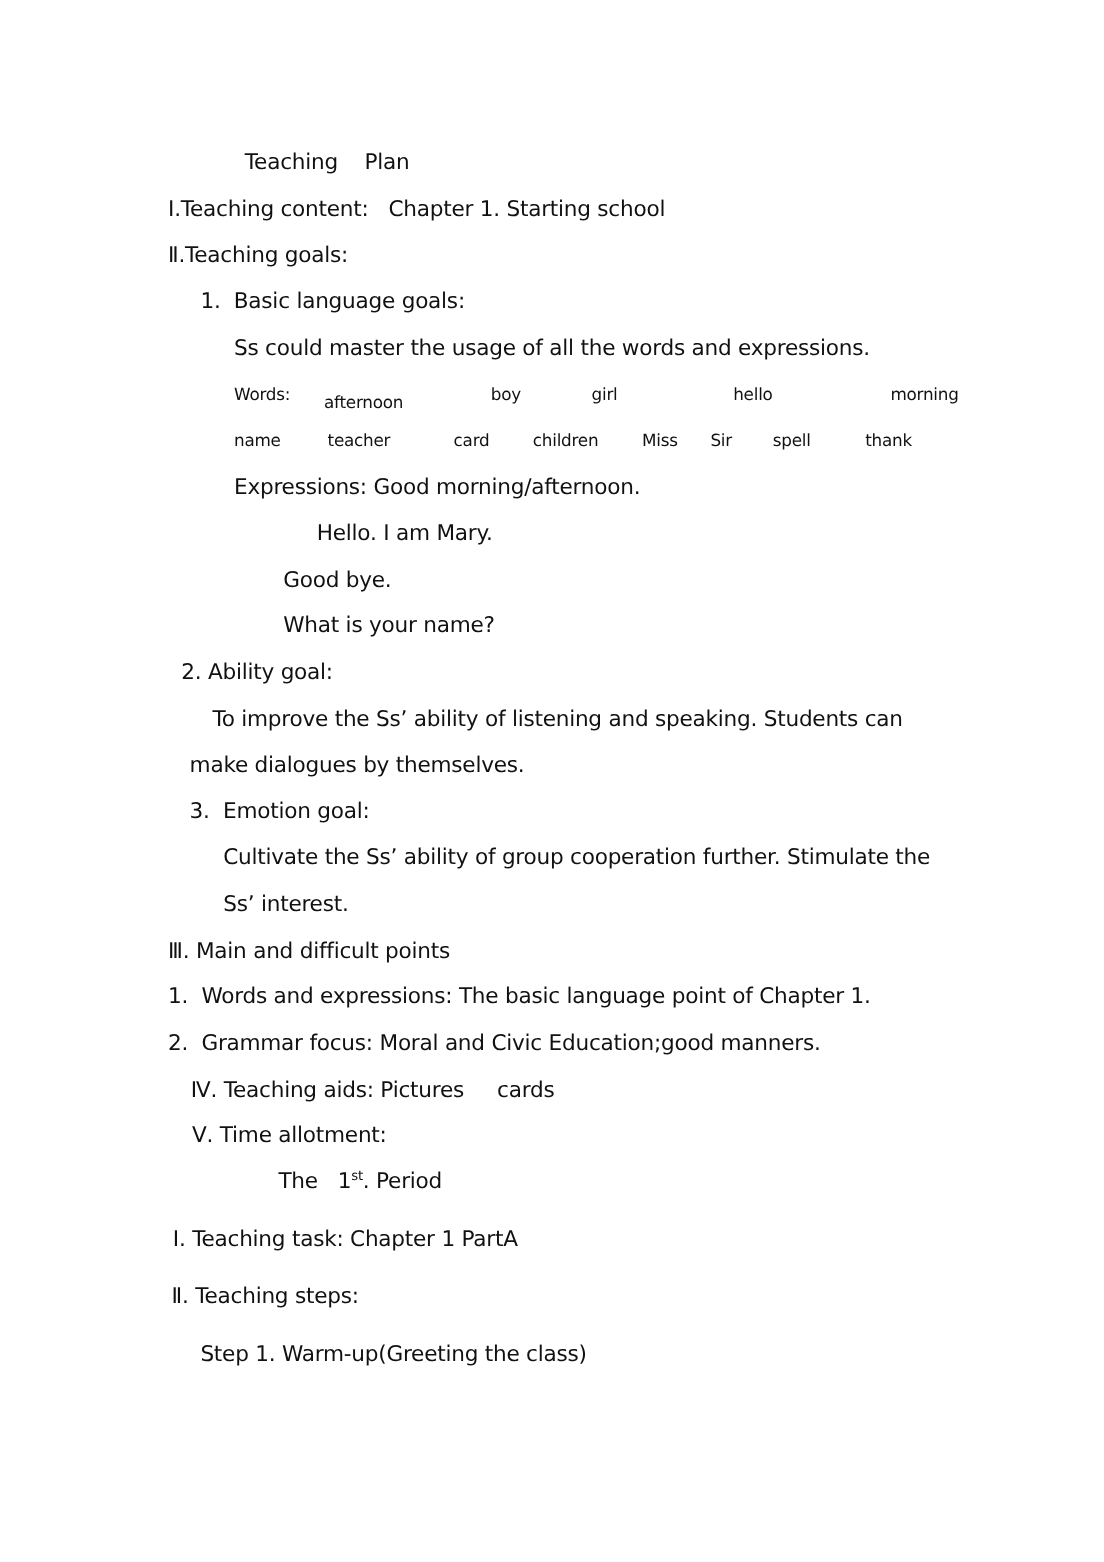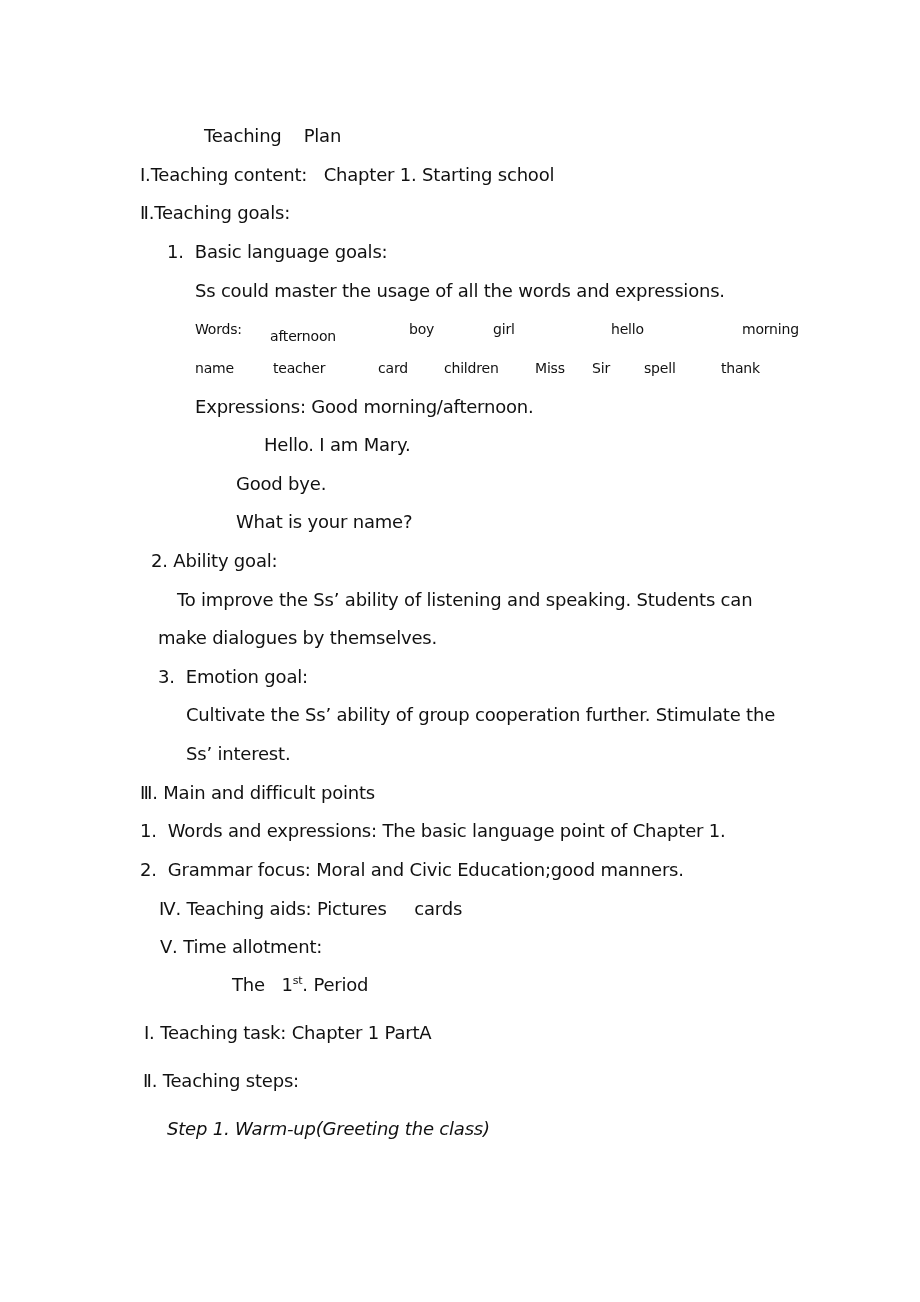--- a/index.html
+++ b/index.html
@@ -54,14 +54,14 @@
   <div class="ln" style="left:140px; top:782px;">Ⅲ. Main and difficult points</div>
   <div class="ln" style="left:140px; top:820px;">1.  Words and expressions: The basic language point of Chapter 1.</div>
   <div class="ln" style="left:140px; top:859px;">2.  Grammar focus: Moral and Civic Education;good manners.</div>
 
   <div class="ln" style="left:159px; top:898px;text-align:center;">Ⅳ. Teaching aids: Pictures     cards</div>
   <div class="ln" style="left:160px; top:936px;">Ⅴ. Time allotment:</div>
   <div class="ln" style="left:232px; top:974px;"><span>The   1</span><sup>st</sup><span>. Period</span></div>
 
   <div class="ln" style="left:144px; top:1022px;">Ⅰ. Teaching task: Chapter 1 PartA</div>
   <div class="ln" style="left:143px; top:1070px;">Ⅱ. Teaching steps:</div>
-  <div class="ln" style="left:167px; top:1118px;font-style:italic;">Step 1. Warm-up(Greeting the class)</div>
+  <div class="ln" style="left:167px; top:1118px;">Step 1. Warm-up(Greeting the class)</div>
 </div>
 
 </body></html>

